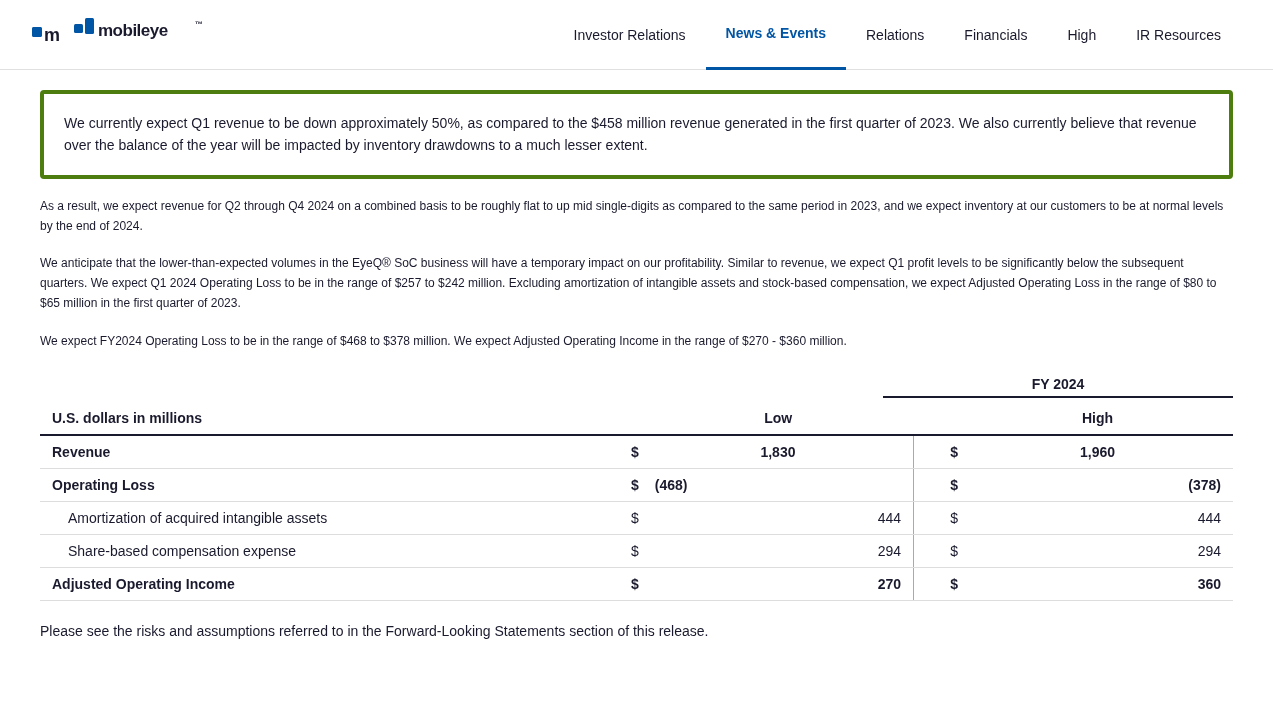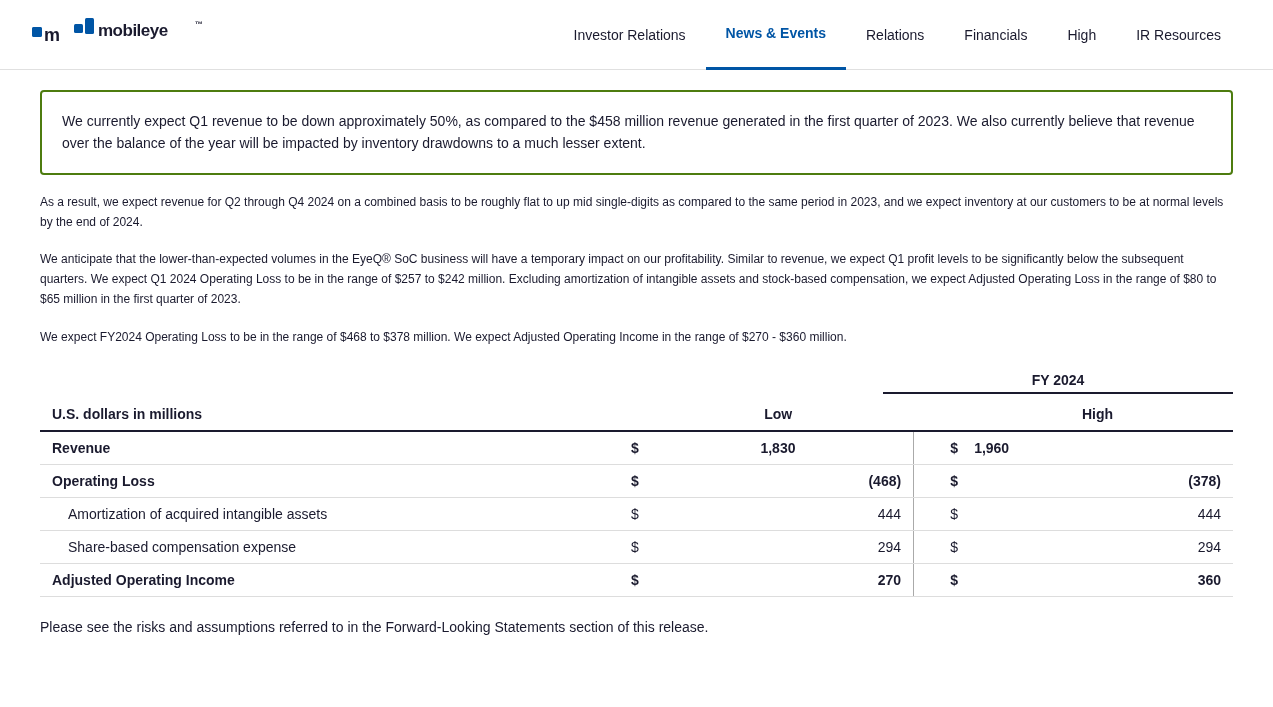--- a/index.html
+++ b/index.html
@@ -73,21 +73,21 @@
       font-weight: bold;
       border-bottom: 3px solid #0055a5;
     }
 
     
     main {
       padding: 20px 40px 40px 40px;
     }
 
     .highlight-box {
-      border: 2px solid #4d7c0f;
+      border: 4px solid #4d7c0f;
       border-radius: 4px;
       padding: 18px 20px;
       margin-bottom: 18px;
       font-size: 14px;
       line-height: 1.6;
       color: #1a1a2e;
     }
 
     .body-paragraph {
       font-size: 12px;
@@ -250,26 +250,26 @@
           <th class="col-header-high">High</th>
         </tr>
       </thead>
       <tbody id="table-body">
       <tr class="bold-row">
             <td style="text-align: left;">Revenue</td>
             <td style="text-align: right; padding-right: 4px;">$</td>
             <td style="text-align: center; border-right: 1px solid rgb(170, 170, 170);">1,830</td>
             <td></td>
             <td style="text-align: right; padding-right: 4px;">$</td>
-            <td style="text-align: left;">1,960</td>
+            <td style="text-align: center;">1,960</td>
           </tr>
           <tr class="bold-row">
             <td style="text-align: left;">Operating Loss</td>
             <td style="text-align: right; padding-right: 4px;">$</td>
-            <td style="text-align: right; border-right: 1px solid rgb(170, 170, 170);">(468)</td>
+            <td style="text-align: left; border-right: 1px solid rgb(170, 170, 170);">(468)</td>
             <td></td>
             <td style="text-align: right; padding-right: 4px;">$</td>
             <td style="text-align: right;">(378)</td>
           </tr>
           <tr class="indent-row">
             <td style="text-align: left;">Amortization of acquired intangible assets</td>
             <td style="text-align: right; padding-right: 4px;">$</td>
             <td style="text-align: right; border-right: 1px solid rgb(170, 170, 170);">444</td>
             <td></td>
             <td style="text-align: right; padding-right: 4px;">$</td>

